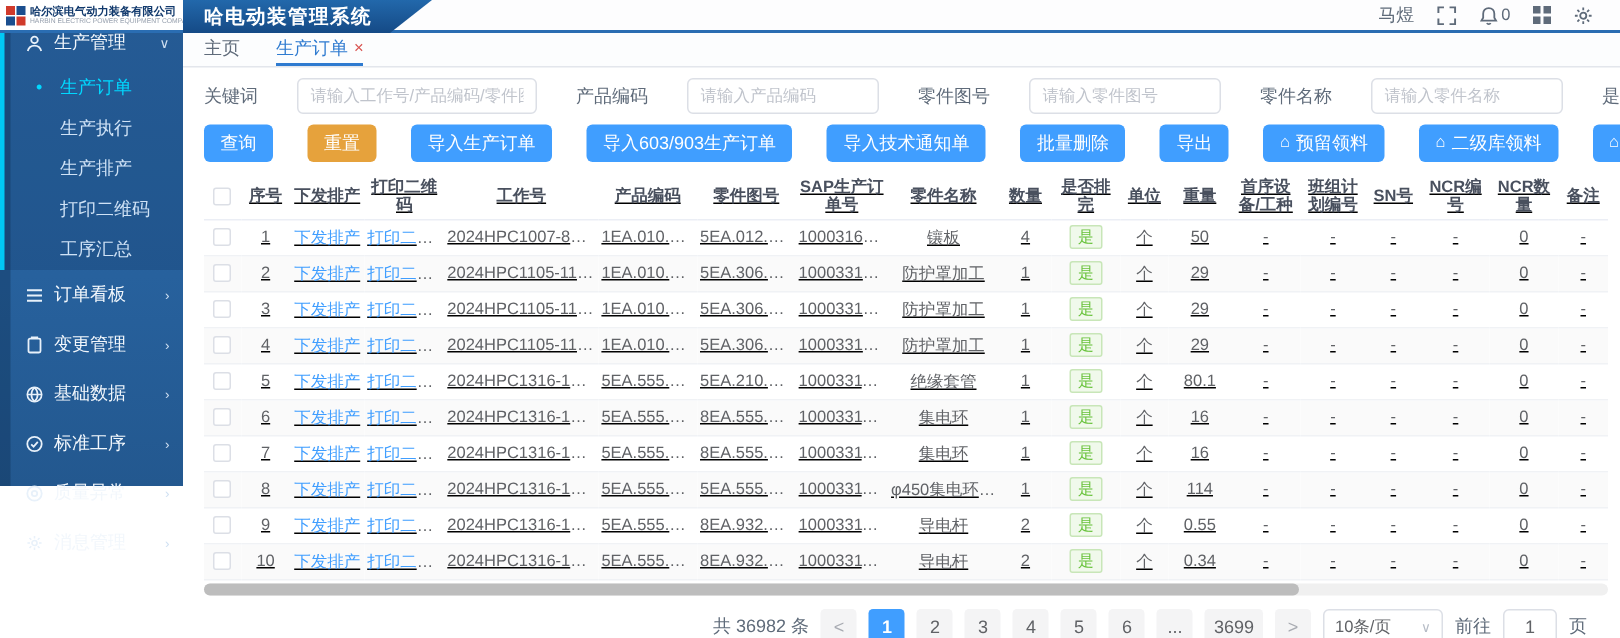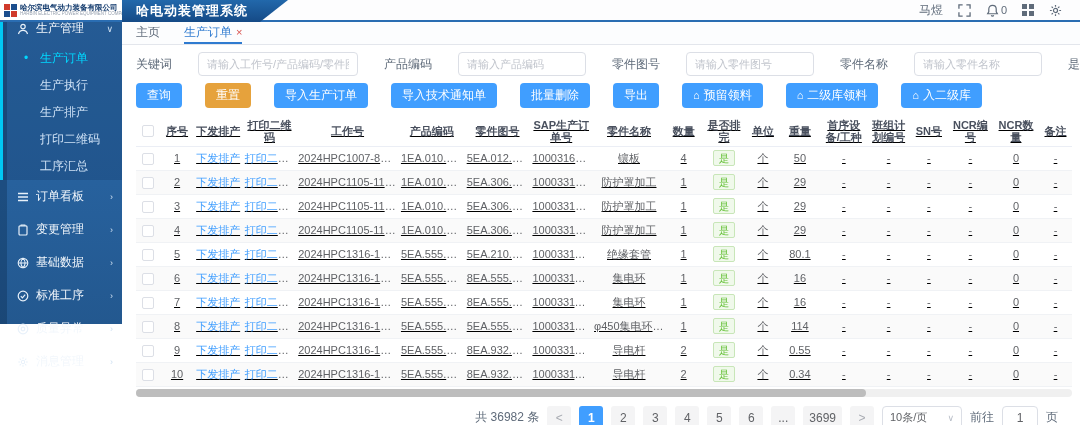--- a/index.html
+++ b/index.html
@@ -264,20 +264,21 @@
     <div class="select-box">
       <span>请选择是否排完</span>
       <span class="arrow">∨</span>
     </div>
   </div>
 
   <div class="toolbar">
     <button class="btn blue">查询</button>
     <button class="btn orange">重置</button>
     <button class="btn blue">导入生产订单</button>
+    <button class="btn blue">导入603/903生产订单</button>
     <button class="btn blue">导入技术通知单</button>
     <button class="btn blue">批量删除</button>
     <button class="btn blue">导出</button>
     <button class="btn blue">
       <span class="house">⌂</span>
       <span>预留领料</span>
     </button>
     <button class="btn blue">
       <span class="house">⌂</span>
       <span>二级库领料</span>

